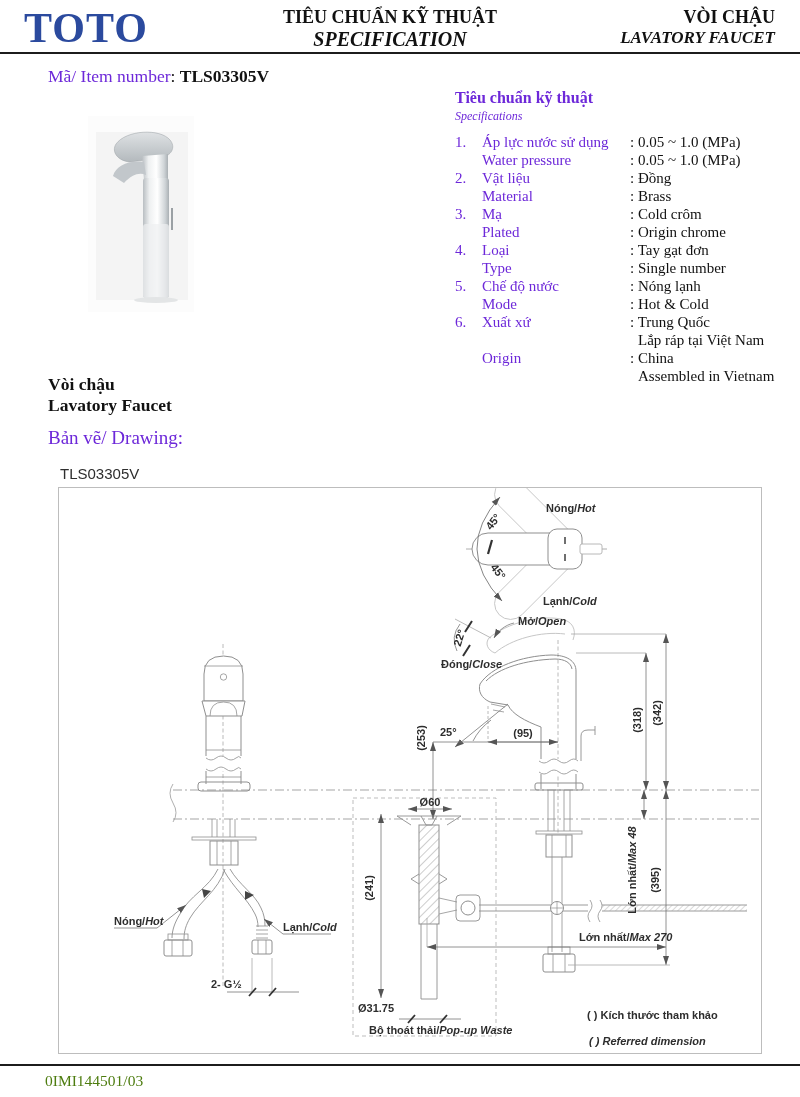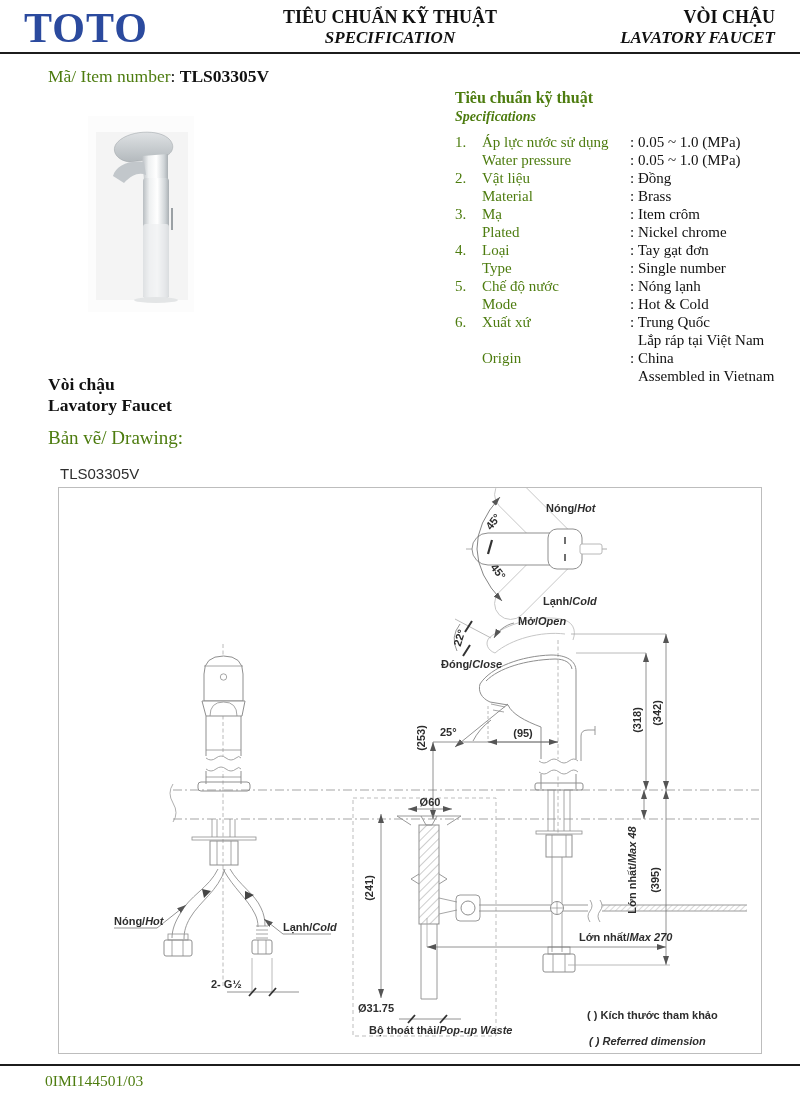--- a/index.html
+++ b/index.html
@@ -1,35 +1,35 @@
 <!DOCTYPE html>
 <html><head>
 <meta charset="utf-8">
 <style>
   html,body{margin:0;padding:0;background:#ffffff;}
   body{width:800px;height:1097px;position:relative;font-family:"Liberation Serif","DejaVu Serif",serif;color:#111;}
   .abs{position:absolute;}
-  .blue{color:#4d7c0f;}
+  .blue{color:#6d28d9;}
   .it{}
   
   #header{left:0;top:0;width:800px;height:52px;border-bottom:2px solid #1c1c1c;}
   #logo{left:24px;top:4px;font-size:42px;font-weight:700;color:#2b4a9e;letter-spacing:1px;font-family:"Liberation Serif","DejaVu Serif",serif;}
   #title-center{left:235px;top:7px;width:310px;text-align:center;}
   #title-center .l1{font-size:18px;font-weight:700;}
-  #title-center .l2{font-size:17px;font-weight:700;font-style:italic;}
+  #title-center .l2{font-size:20px;font-weight:700;font-style:italic;}
   #title-right{left:535px;top:7px;width:240px;text-align:right;}
   #title-right .l1{font-size:18px;font-weight:700;}
   #title-right .l2{font-size:17px;font-weight:700;font-style:italic;}
   
   #itemline{left:48px;top:66px;font-size:17.5px;}
   #itemline .num{font-weight:700;color:#111;}
   
   #specs{left:455px;top:88px;width:330px;}
   #specs .h1{font-size:16px;font-weight:700;line-height:19px;}
-  #specs .h2{font-size:14px;font-weight:700;font-style:italic;line-height:19px;margin-bottom:7px;}
+  #specs .h2{font-size:12px;font-weight:400;font-style:italic;line-height:19px;margin-bottom:7px;}
   .srow{display:grid;grid-template-columns:27px 148px auto;font-size:15px;line-height:18px;}
   .srow .cont{padding-left:8px;}
   
   #prodname{left:48px;top:374px;font-size:17.5px;line-height:21px;font-weight:700;}
   #banve{left:48px;top:427px;font-size:19px;text-align:center;}
   #modellabel{left:60px;top:465px;font-family:"Liberation Sans","DejaVu Sans",sans-serif;font-size:15px;color:#2e2e2e;}
   
   #photo{left:88px;top:116px;width:106px;height:196px;}
   
   #drawbox{left:58px;top:487px;width:702px;height:565px;border:1px solid #bdbdbd;}
@@ -102,24 +102,24 @@
     <span class="blue">2.</span>
     <span class="blue">Vật liệu</span>
     <span>: Đồng</span>
     <span></span>
     <span class="blue it">Material</span>
     <span class="it">: Brass</span>
   </div>
   <div class="srow">
     <span class="blue">3.</span>
     <span class="blue">Mạ</span>
-    <span>: Item crôm</span>
+    <span>: Cold crôm</span>
     <span></span>
     <span class="blue it">Plated</span>
-    <span class="it">: Nickel chrome</span>
+    <span class="it">: Origin chrome</span>
   </div>
   <div class="srow">
     <span class="blue">4.</span>
     <span class="blue">Loại</span>
     <span>: Tay gạt đơn</span>
     <span></span>
     <span class="blue it">Type</span>
     <span class="it">: Single number</span>
   </div>
   <div class="srow">

